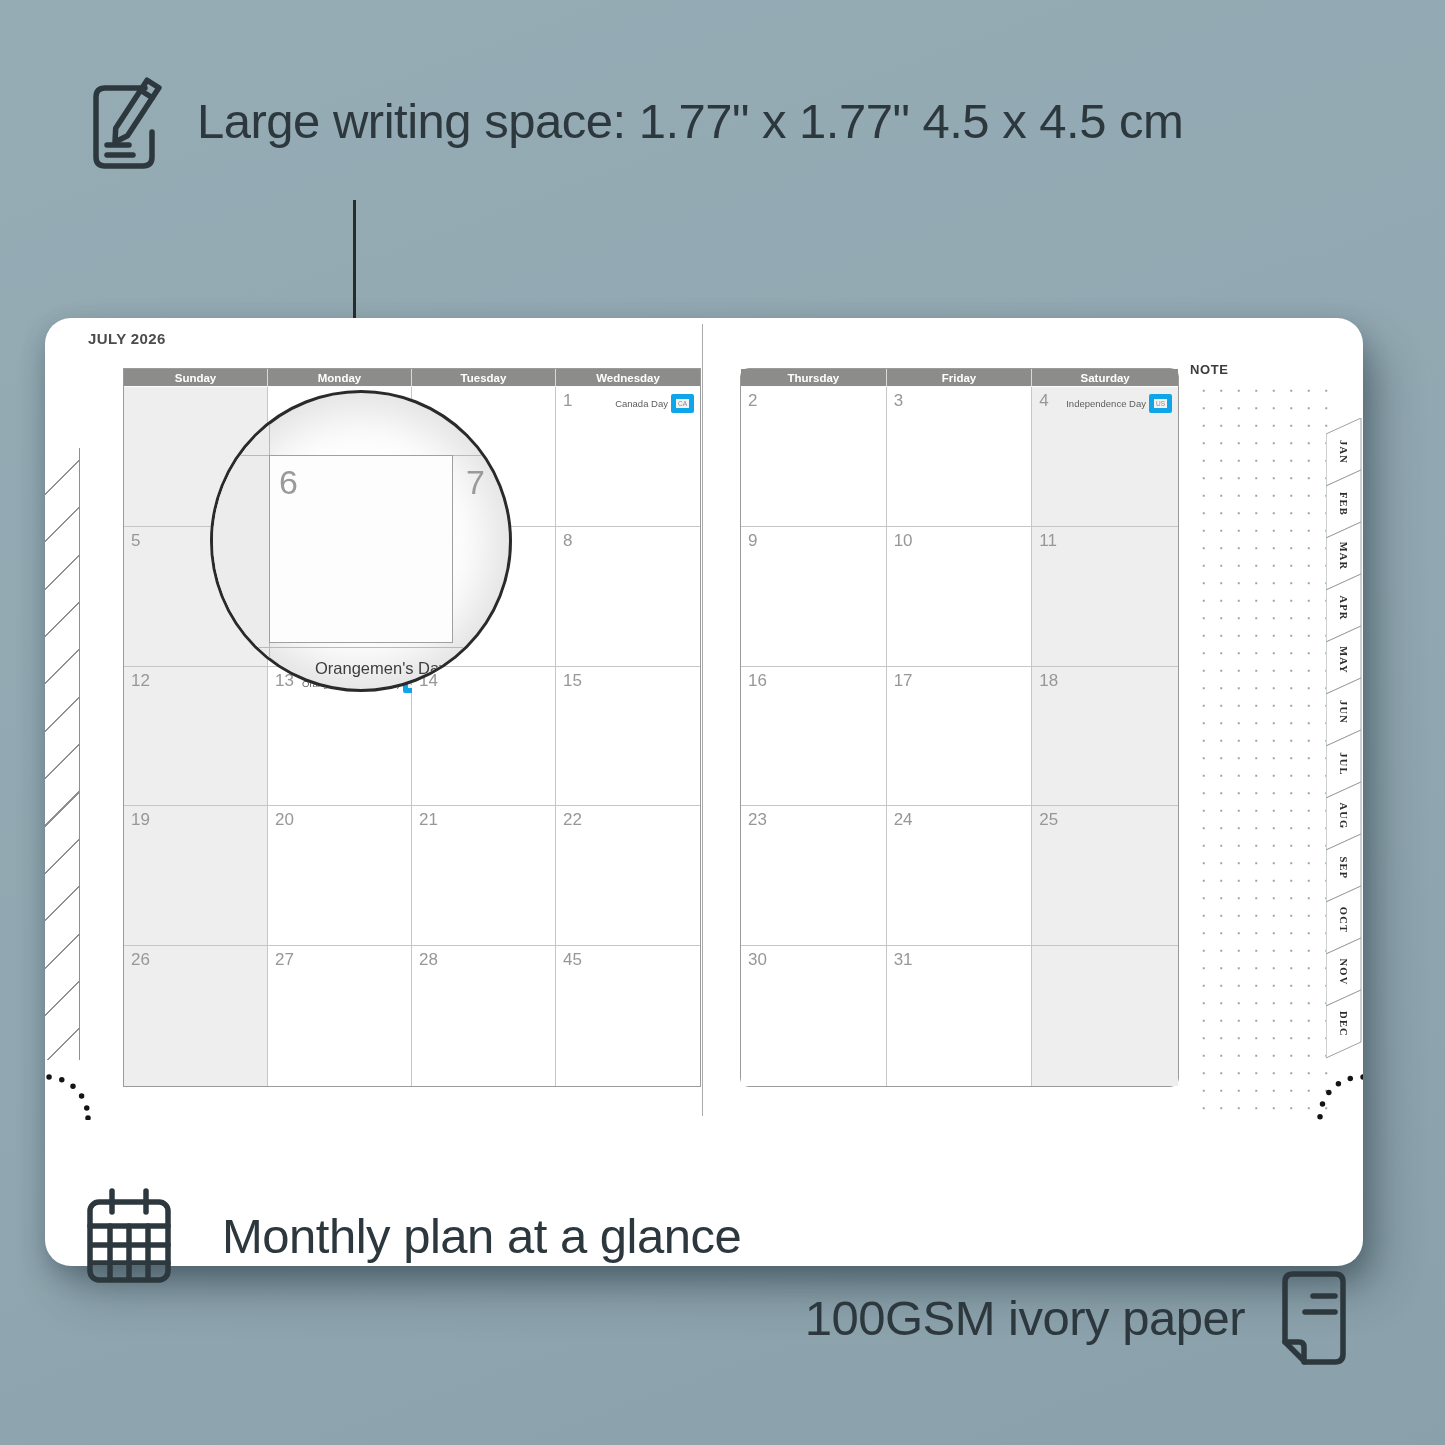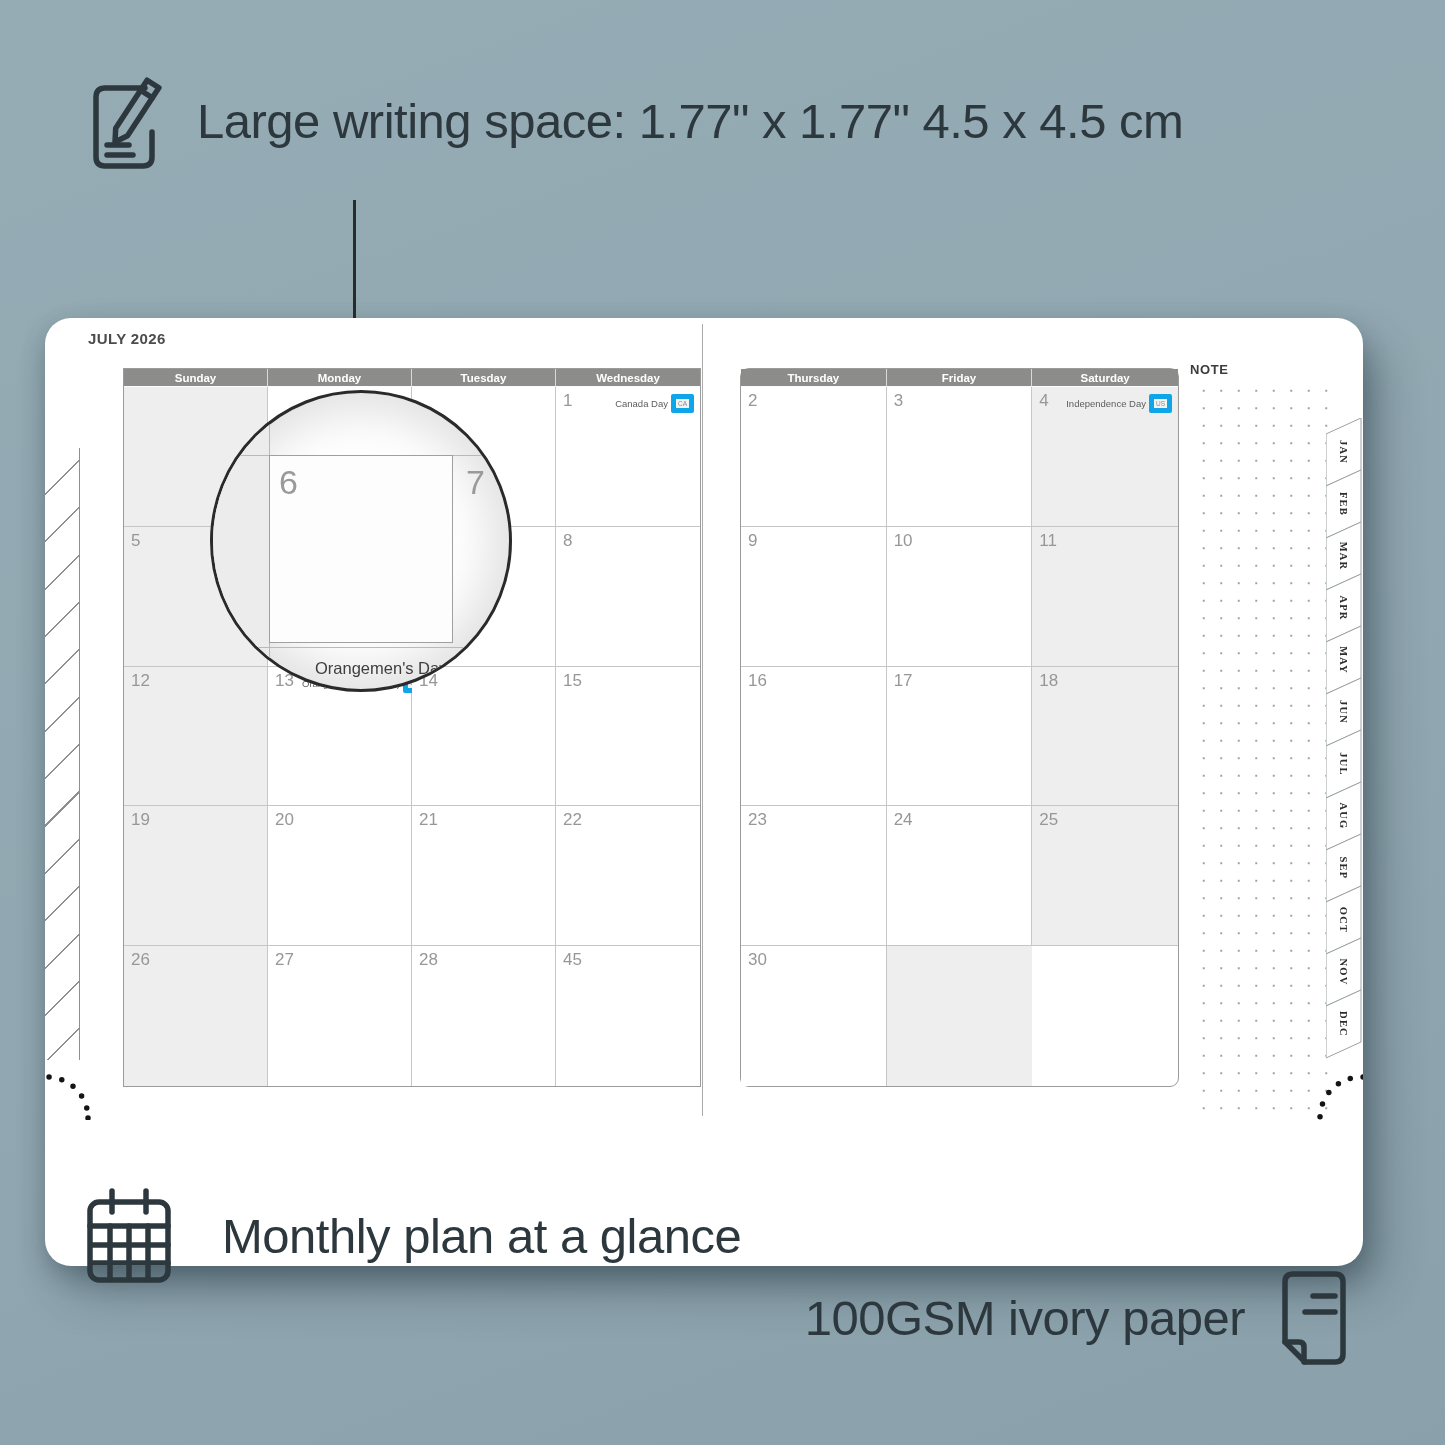--- a/index.html
+++ b/index.html
@@ -197,20 +197,23 @@
           <span class="daynum">23</span>
         </div>
         <div class="cell">
           <span class="daynum">24</span>
         </div>
         <div class="cell shaded" style="border-right: none;">
           <span class="daynum">25</span>
         </div>
         <div class="cell" style="border-bottom: none;">
           <span class="daynum">30</span>
+        </div>
+        <div class="cell" style="border-bottom: none;">
+          <span class="daynum">31</span>
         </div>
         <div class="cell shaded" style="border-right: none; border-bottom: none;"></div>
       </div>
 
     <div class="note-area">
       <div class="note-label">NOTE</div>
       <div class="dot-grid"></div>
     </div>
 
     <svg class="tabs-svg" id="tabs-svg" width="37" height="644" viewBox="0 0 37 644">

